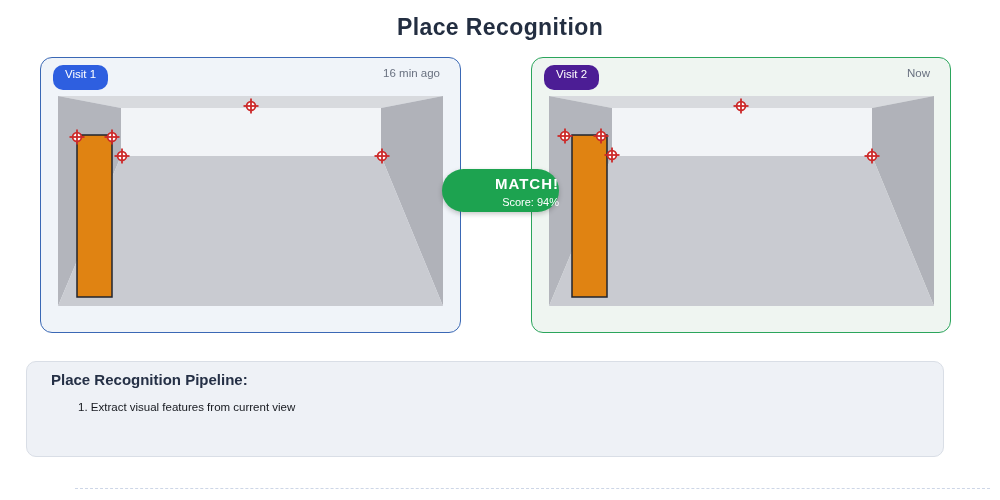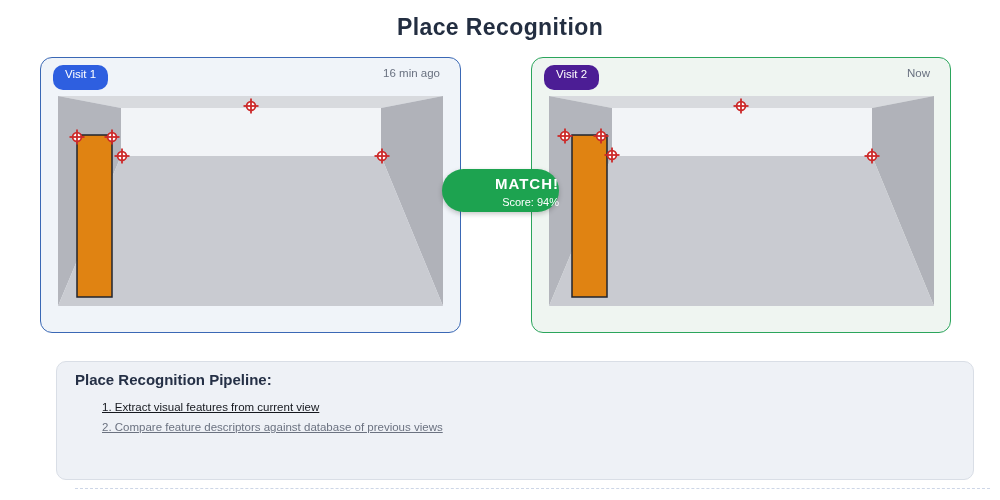--- a/index.html
+++ b/index.html
@@ -84,39 +84,38 @@
     line-height: 16px;
   }
   .match-badge .match-score {
     font-size: 11px;
     line-height: 14px;
     margin-top: 3px;
   }
 
   .pipeline-box {
     position: absolute;
-    left: 56px; top: 361px;
-    width: 918px; height: 119px;
+    left: 26px; top: 361px;
+    width: 918px; height: 96px;
     background: #eef1f6;
     border: 1px solid #d9dee6;
     border-radius: 10px;
-    padding: 9px 18px;
+    padding: 9px 24px;
   }
   .pipeline-heading {
     font-size: 15px;
     font-weight: bold;
     color: #253046;
     margin-bottom: 9px;
   }
   .pipeline-step {
     font-size: 11.5px;
     line-height: 20px;
     margin-left: 27px;
     color: #6b7280;
-    text-decoration: underline;
   }
   .pipeline-step.emphasized { color: #15181e; }
 
   .bottom-hairline {
     position: absolute;
     left: 75px; top: 488px;
     width: 915px; height: 0;
     border-top: 1px dashed #b9c6dd;
     opacity: 0.7;
   }
@@ -217,16 +216,15 @@
 </div>
 
 <div class="match-badge">
   <div class="match-label">MATCH!</div>
   <div class="match-score">Score: 94%</div>
 </div>
 
 <div class="pipeline-box">
   <div class="pipeline-heading">Place Recognition Pipeline:</div>
   <div class="pipeline-step emphasized">1. Extract visual features from current view</div>
-  <div class="pipeline-step">2. Compare feature descriptors against database of previous views</div>
 </div>
 
 <div class="bottom-hairline"></div>
 
 </body></html>

